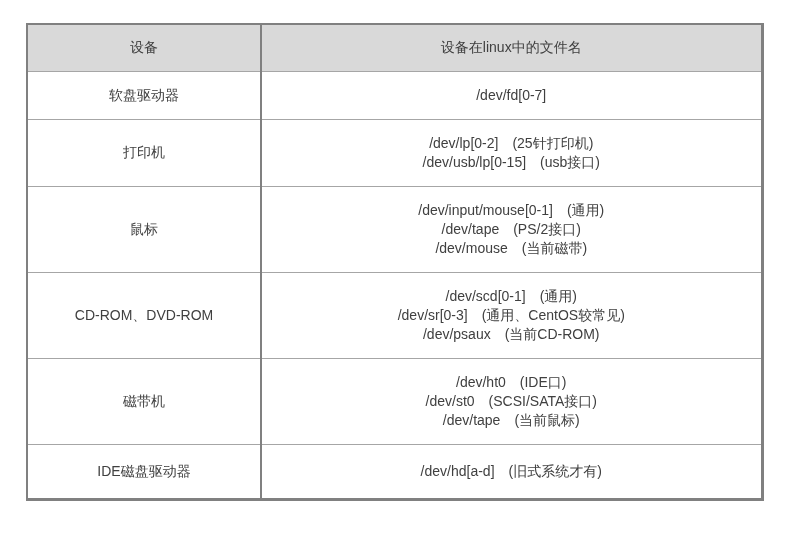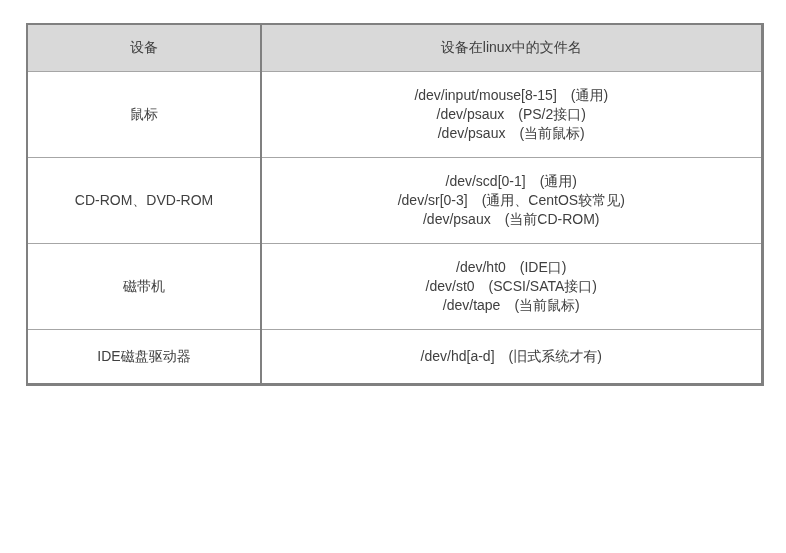--- a/index.html
+++ b/index.html
@@ -63,26 +63,39 @@
       <col style="width:234px">
       <col style="width:501px">
     </colgroup>
     <thead>
       <tr class="rhead">
         <th>设备</th>
         <th>设备在linux中的文件名</th>
       </tr>
     </thead>
     <tbody>
+      <tr class="rh45">
+        <td>软盘驱动器</td>
+        <td>
+          <div class="file-line">/dev/fd[0-7]</div>
+        </td>
+      </tr>
+      <tr class="rh45">
+        <td>打印机</td>
+        <td>
+          <div class="file-line">/dev/lp[0-2]　(25针打印机)</div>
+          <div class="file-line">/dev/usb/lp[0-15]　(usb接口)</div>
+        </td>
+      </tr>
       <tr class="rh60">
         <td>鼠标</td>
         <td>
-          <div class="file-line">/dev/input/mouse[8-15]　(通用)</div>
-          <div class="file-line">/dev/psaux　(PS/2接口)</div>
-          <div class="file-line">/dev/psaux　(当前鼠标)</div>
+          <div class="file-line">/dev/input/mouse[0-1]　(通用)</div>
+          <div class="file-line">/dev/tape　(PS/2接口)</div>
+          <div class="file-line">/dev/mouse　(当前磁带)</div>
         </td>
       </tr>
       <tr class="rh60">
         <td>CD-ROM、DVD-ROM</td>
         <td>
           <div class="file-line">/dev/scd[0-1]　(通用)</div>
           <div class="file-line">/dev/sr[0-3]　(通用、CentOS较常见)</div>
           <div class="file-line">/dev/psaux　(当前CD-ROM)</div>
         </td>
       </tr>

